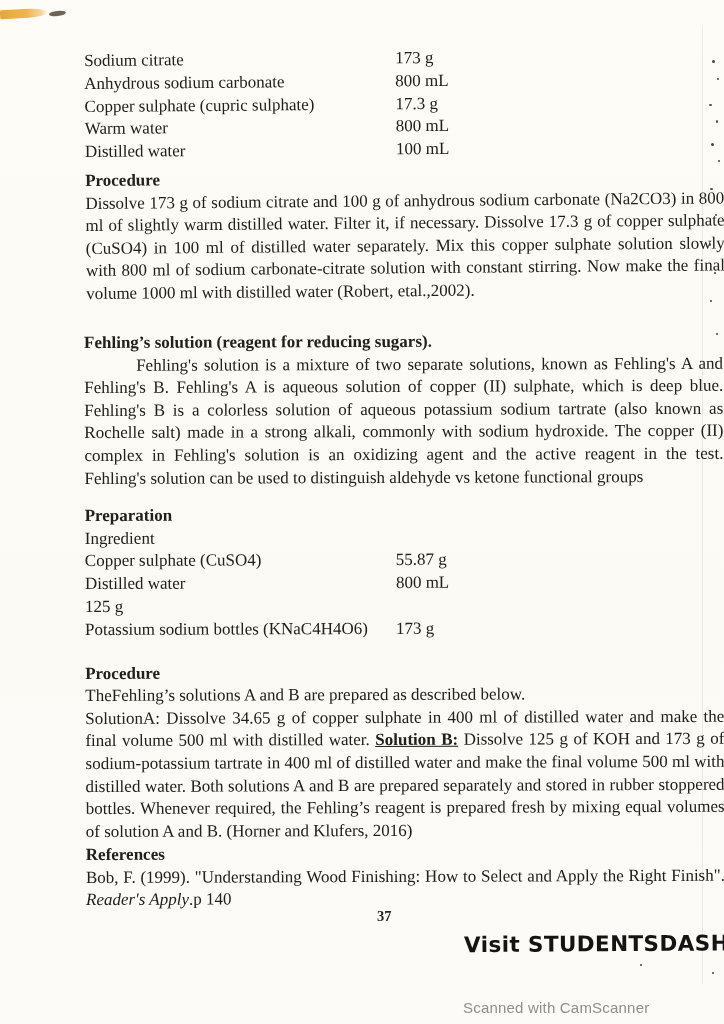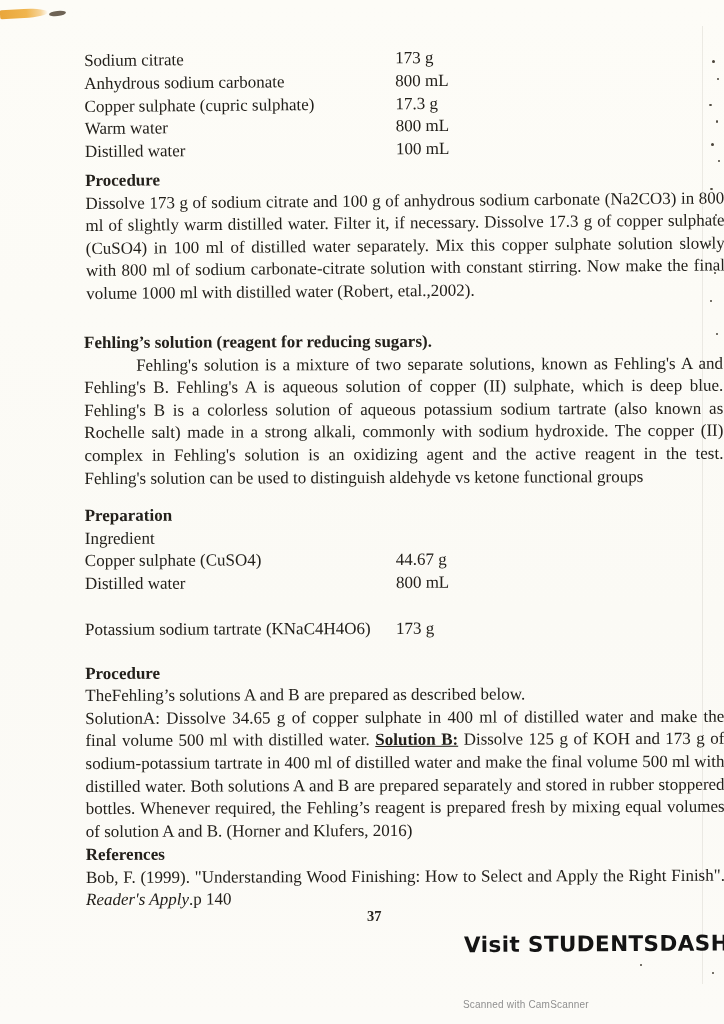--- a/index.html
+++ b/index.html
@@ -42,33 +42,33 @@
   .hd-fehling{margin-top:26px;}
   .para-indent{text-indent:52px;}
   .hd-prep{margin-top:15px;}
   .hd-proc2{margin-top:21px;}
   .hd-refs{margin-top:1px;}
   .refs-para{margin:0;text-align:justify;}
   .b{font-weight:bold;text-decoration:underline;}
   .i{font-style:italic;}
   
   .page-number{
-    position:absolute;left:367px;top:908px;
+    position:absolute;left:377px;top:908px;
     font-family:"Liberation Serif",serif;font-size:14.5px;font-weight:bold;color:#2a2620;
   }
   .watermark{
     position:absolute;left:464px;top:931px;
     font-family:"DejaVu Sans","Liberation Sans",sans-serif;
     font-size:21.5px;font-weight:700;letter-spacing:0.4px;color:#141414;
     transform:rotate(-0.4deg);white-space:nowrap;
   }
   .scanner-credit{
     position:absolute;left:463px;top:999px;
     font-family:"Liberation Sans","DejaVu Sans",sans-serif;
-    font-size:10px;color:#8f8f8f;letter-spacing:0.2px;
+    font-size:15px;color:#8f8f8f;letter-spacing:0.2px;
   }
 </style>
 </head>
 <body>
 
 <div class="page">
 
   <div class="highlight-streak"></div>
   <div class="smudge"></div>
   <div class="page-edge-line"></div>
@@ -120,30 +120,31 @@
 
     <div class="tilt-b">
       <p class="hd hd-fehling">Fehling’s solution (reagent for reducing sugars).</p>
       <p class="para para-indent">Fehling's solution is a mixture of two separate solutions, known as Fehling's A and Fehling's B. Fehling's A is aqueous solution of copper (II) sulphate, which is deep blue. Fehling's B is a colorless solution of aqueous potassium sodium tartrate (also known as Rochelle salt) made in a strong alkali, commonly with sodium hydroxide. The copper (II) complex in Fehling's solution is an oxidizing agent and the active reagent in the test. Fehling's solution can be used to distinguish aldehyde vs ketone functional groups</p>
 
       <p class="hd hd-prep">Preparation</p>
       <div>Ingredient</div>
       <div class="ing-table">
         <div class="ing-row">
           <span class="ing-name">Copper sulphate (CuSO4)</span>
-          <span class="ing-amt">44.67 g</span>
+          <span class="ing-amt">55.87 g</span>
         </div>
         <div class="ing-row">
           <span class="ing-name">Distilled water</span>
           <span class="ing-amt">800 mL</span>
         </div>
         <div class="ing-row">
+          <span class="ing-amt">125 g</span>
         </div>
         <div class="ing-row">
-          <span class="ing-name">Potassium sodium tartrate  (KNaC4H4O6)</span>
+          <span class="ing-name">Potassium sodium bottles  (KNaC4H4O6)</span>
           <span class="ing-amt">173 g</span>
         </div>
       </div>
 
       <p class="hd hd-proc2">Procedure</p>
       <p class="para">TheFehling’s solutions A and B are prepared as described below.</p>
       <p class="para"><span>SolutionA:</span><span> Dissolve 34.65 g of copper sulphate in 400 ml of distilled water and make the final volume 500 ml with distilled water. </span><span class="b">Solution B:</span><span> Dissolve 125 g of KOH and 173 g of sodium-potassium tartrate in 400 ml of distilled water and make the final volume 500 ml with distilled water. Both solutions A and B are prepared separately and stored in rubber stoppered bottles. Whenever required, the Fehling’s reagent is prepared fresh by mixing equal volumes of solution A and B. (Horner and Klufers, 2016)</span></p>
 
       <p class="hd hd-refs">References</p>
       <p class="refs-para"><span>Bob, F. (1999). "Understanding Wood Finishing: How to Select and Apply the Right Finish". </span><span class="i">Reader's Apply</span><span>.p 140</span></p>

